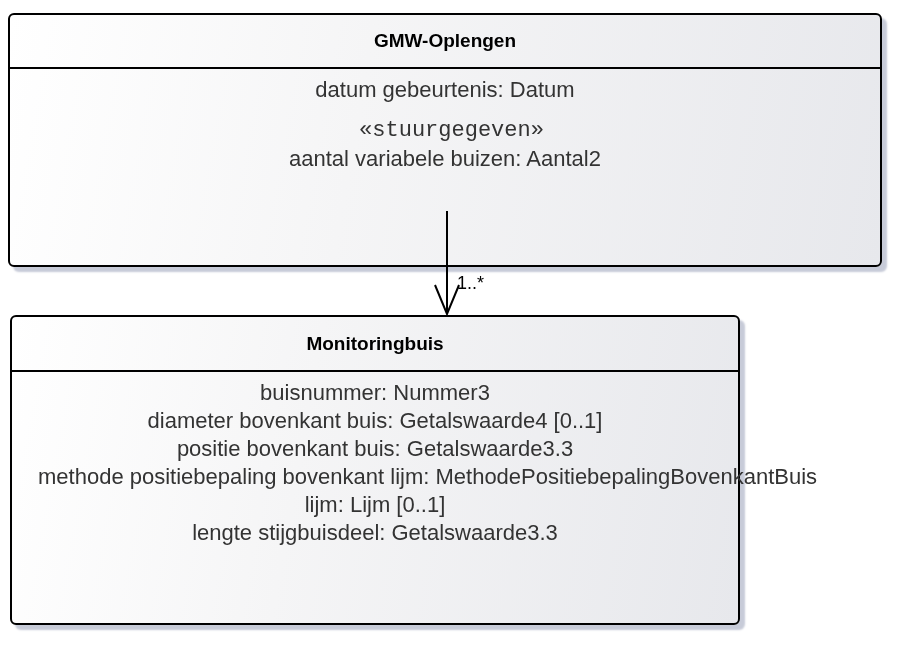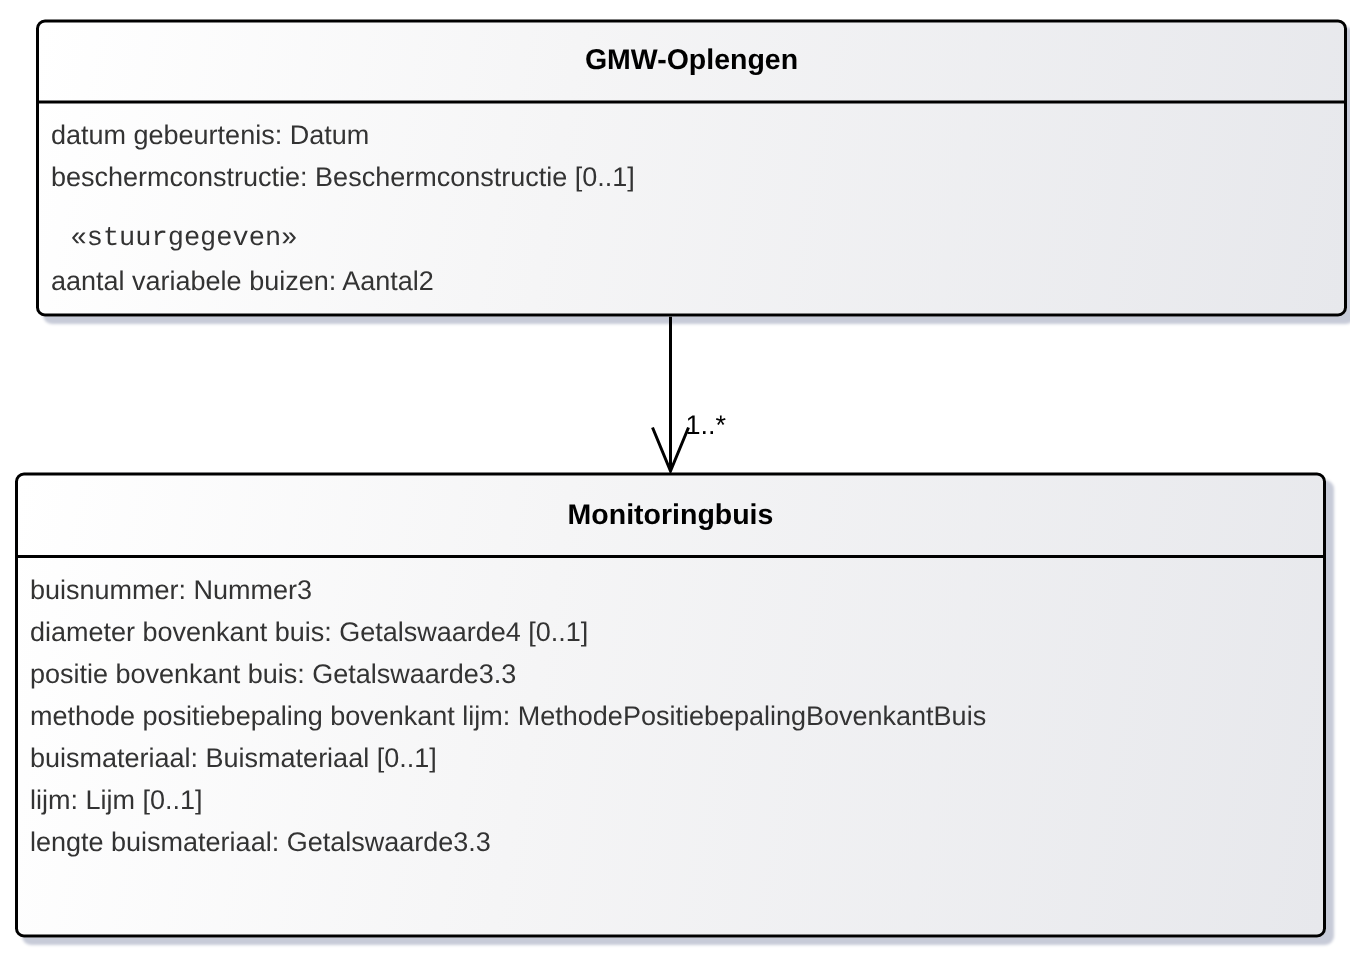--- a/index.html
+++ b/index.html
@@ -28,29 +28,30 @@
     display: flex;
     align-items: center;
     justify-content: center;
     border-bottom: 2px solid #000000;
     font-weight: bold;
     font-size: 19px;
     color: #000000;
     box-sizing: border-box;
   }
   .uml-class .bdy {
-    padding: 7px 8px;
-    font-size: 18px;
+    padding: 7px 26px;
+    font-size: 22px;
     line-height: 28px;
     color: #333333;
     white-space: nowrap;
+    text-align: center;
   }
-  #class-top { left: 24px; top: 13px; width: 874px; height: 198px; }
+  #class-top { left: 8px; top: 13px; width: 874px; height: 254px; }
   #class-top .hdr { height: 54px; }
-  #class-bottom { left: 10px; top: 315px; width: 874px; height: 310px; }
+  #class-bottom { left: 10px; top: 315px; width: 730px; height: 310px; }
   #class-bottom .hdr { height: 55px; }
   .attr.stereotype-row {
     margin-top: 13px;
     padding-left: 13px;
     font-family: Liberation Mono, monospace;
   }
   .assoc-svg {
     position: absolute;
     left: 419px;
     top: 211px;
@@ -65,38 +66,36 @@
 </style>
 </head>
 <body>
 
 <div class="canvas">
 
   <div class="uml-class" id="class-top">
     <div class="hdr">GMW-Oplengen</div>
     <div class="bdy">
       <div class="attr">datum gebeurtenis: Datum</div>
-      <div class="attr">beschermconstructie: Beschermconstructie [0..1]</div>
       <div class="attr stereotype-row">«stuurgegeven»</div>
       <div class="attr">aantal variabele buizen: Aantal2</div>
     </div>
   </div>
 
   <svg class="assoc-svg" width="60" height="105" viewBox="0 0 60 105" aria-hidden="true">
     <line x1="28" y1="0" x2="28" y2="102" stroke="#000000" stroke-width="2"></line>
     <polyline points="16,74 28,103 40,74" fill="none" stroke="#000000" stroke-width="2"></polyline>
   </svg>
   <span class="mult-label">1..*</span>
 
   <div class="uml-class" id="class-bottom">
     <div class="hdr">Monitoringbuis</div>
     <div class="bdy">
       <div class="attr">buisnummer: Nummer3</div>
       <div class="attr">diameter bovenkant buis: Getalswaarde4 [0..1]</div>
       <div class="attr">positie bovenkant buis: Getalswaarde3.3</div>
       <div class="attr">methode positiebepaling bovenkant lijm: MethodePositiebepalingBovenkantBuis</div>
-      <div class="attr">buismateriaal: Buismateriaal [0..1]</div>
       <div class="attr">lijm: Lijm [0..1]</div>
-      <div class="attr">lengte buismateriaal: Getalswaarde3.3</div>
+      <div class="attr">lengte stijgbuisdeel: Getalswaarde3.3</div>
     </div>
   </div>
 
 </div>
 
 </body></html>

